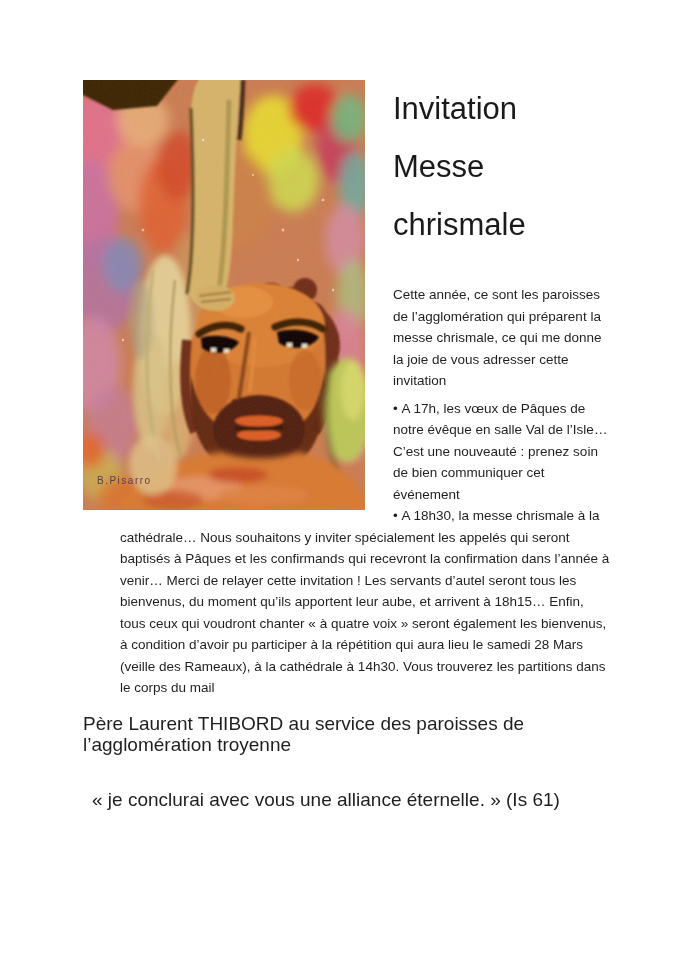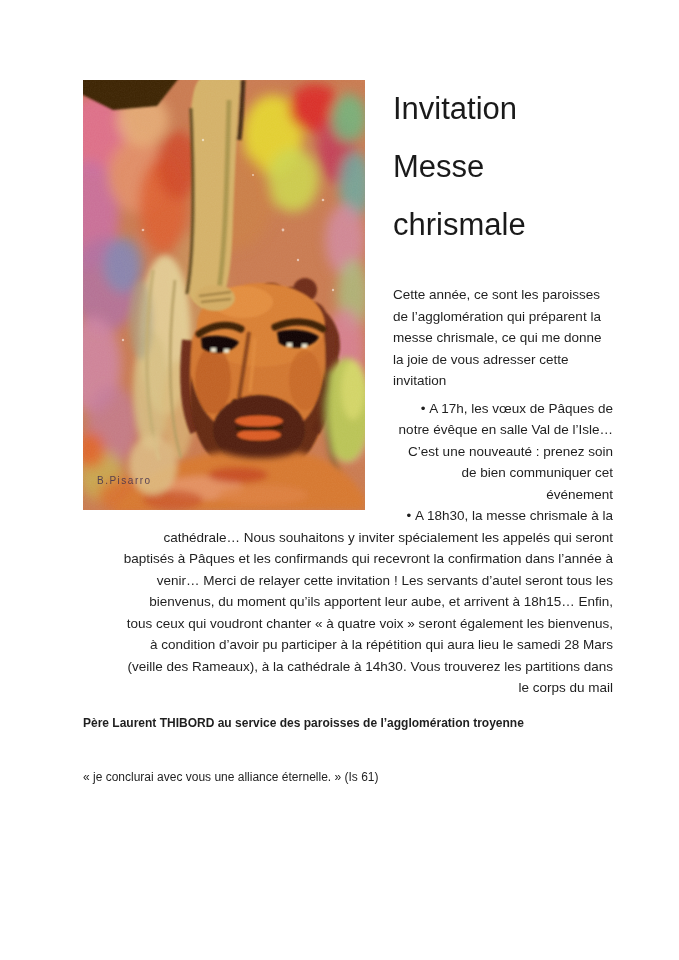--- a/index.html
+++ b/index.html
@@ -11,25 +11,25 @@
   .page{position:relative;width:679px;height:960px;background:#fff;}
   .content{position:absolute;left:83px;top:80px;width:530px;}
   .painting{
     float:left;width:282px;height:430px;margin:0 28px 2px 0;display:block;
   }
   h1.doc-title{
     margin:0;font-size:31px;line-height:58px;font-weight:400;color:#1a1a1a;
   }
   p.intro{margin:30px 0 0 0;font-size:13.5px;line-height:21.5px;}
   ul.events{list-style:none;margin:6px 0 0 0;padding:0 0 0 37px;
-    font-size:13.5px;line-height:21.5px;text-align:right;}
+    font-size:13.5px;line-height:21.5px;}
   ul.events li{margin:0;padding:0;}
   ul.events li::before{content:"\2022\00a0 ";}
-  p.author{margin:14px 0 0 0;font-size:12px;line-height:21.5px;font-weight:bold;}
-  p.quote{margin:33px 0 0 0;font-size:12px;line-height:21.5px;}
+  p.author{margin:14px 0 0 0;font-size:19px;line-height:21.5px;}
+  p.quote{margin:33px 0 0 9px;font-size:19px;line-height:21.5px;}
 </style>
 </head>
 <body>
 
 <div class="page">
   <div class="content">
 
     <svg class="painting" viewBox="0 0 282 430" preserveAspectRatio="none" xmlns="http://www.w3.org/2000/svg">
       <defs>
         <filter id="b6" x="-40%" y="-40%" width="180%" height="180%">

